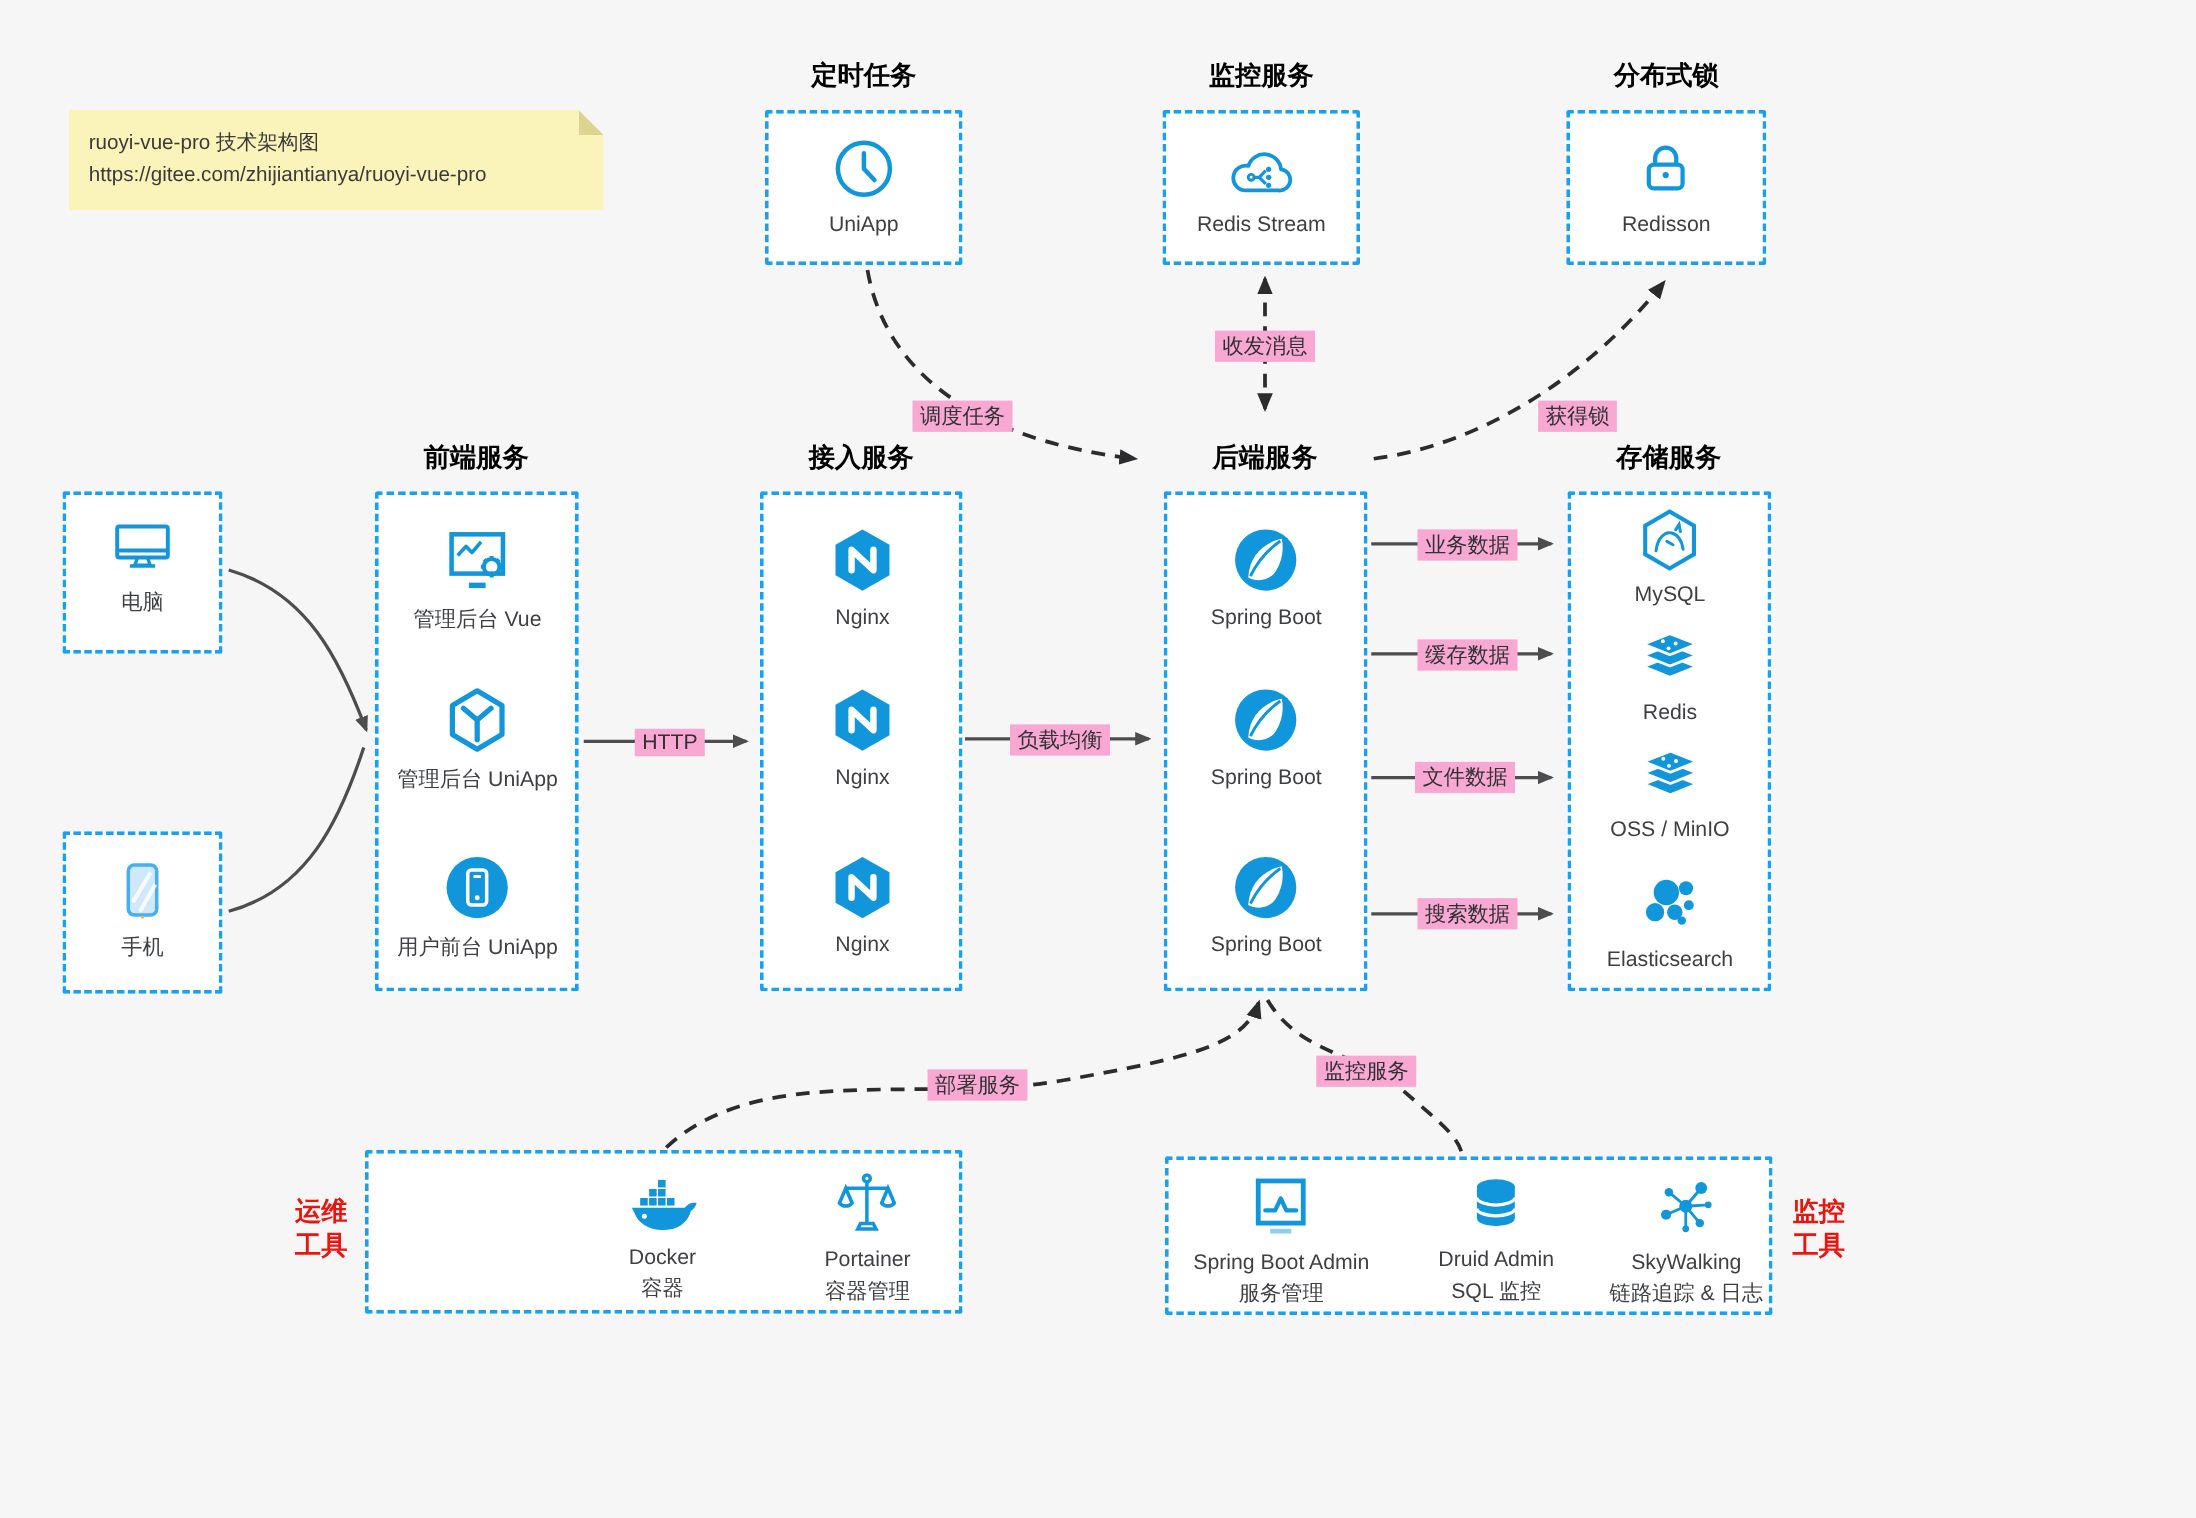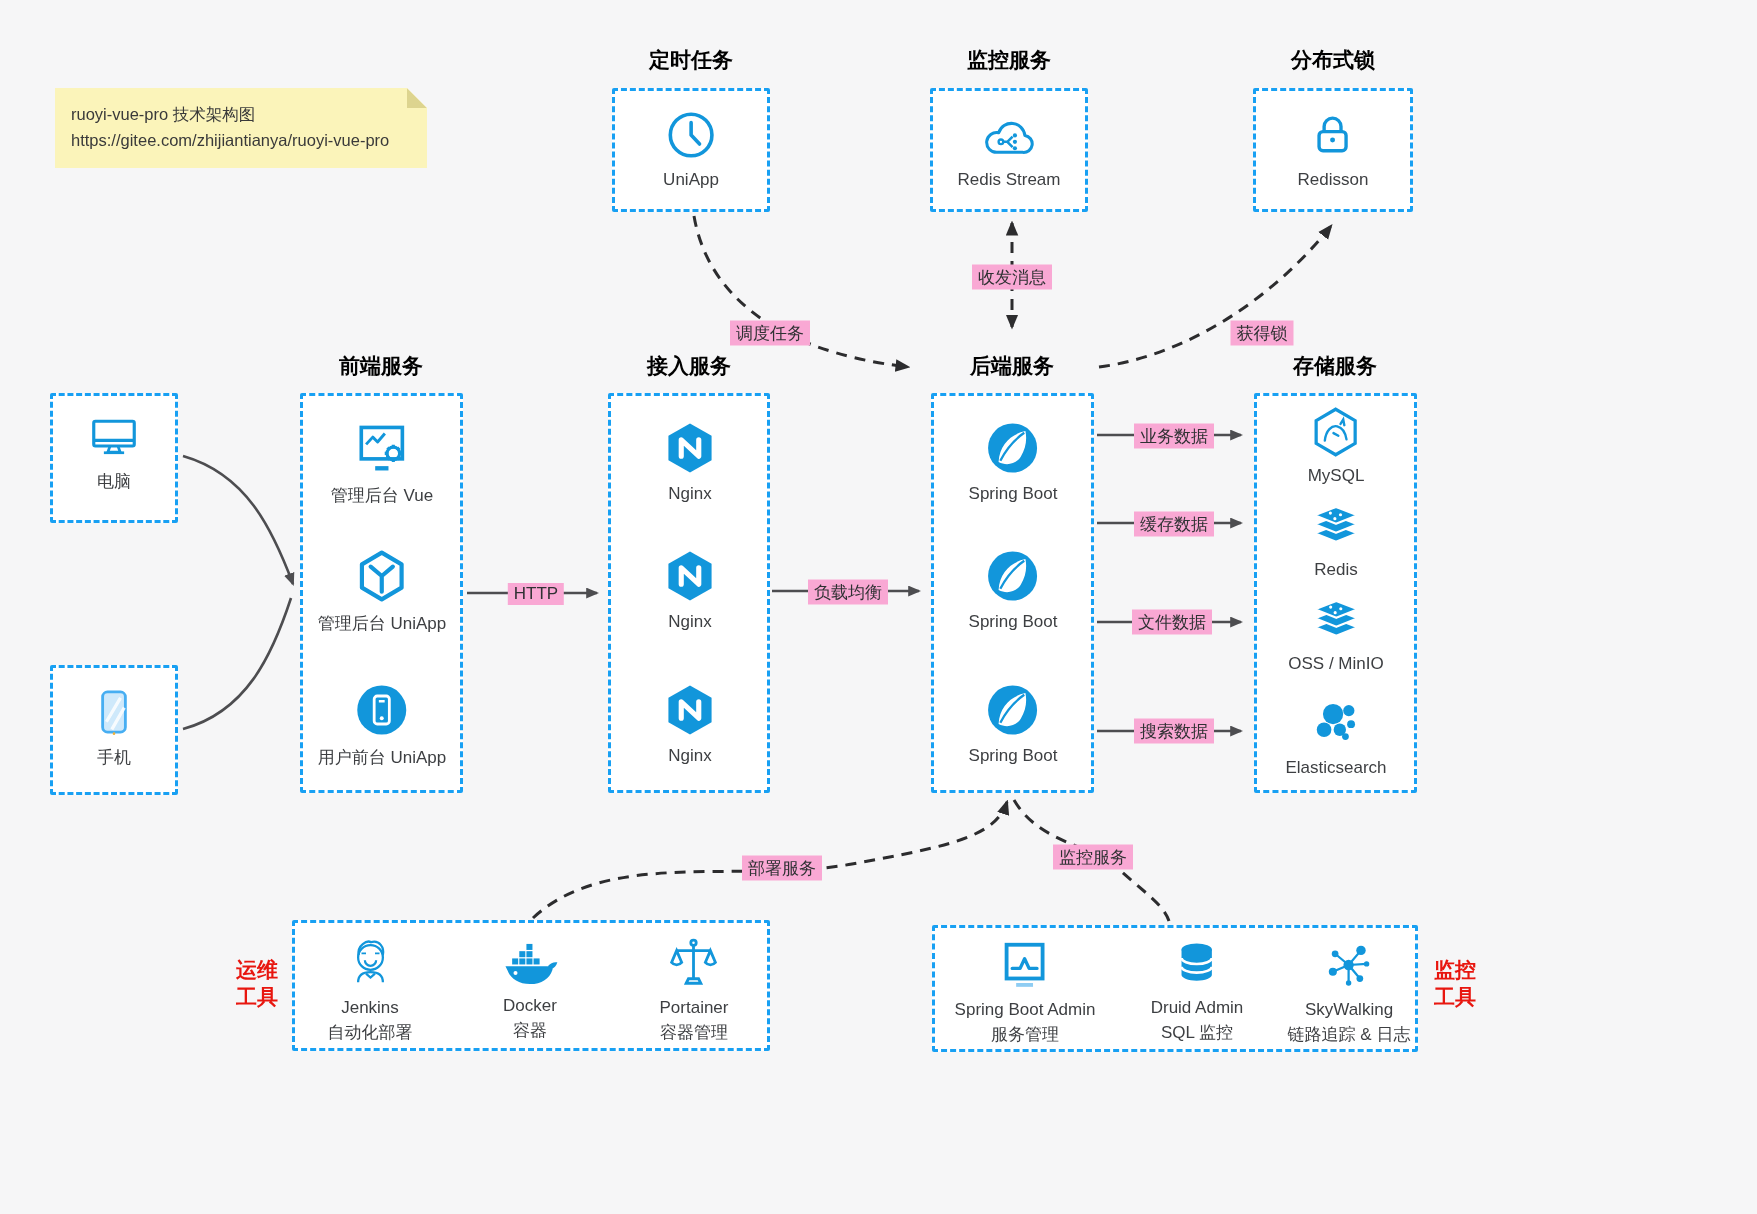--- a/index.html
+++ b/index.html
@@ -43,21 +43,21 @@
     white-space:nowrap;z-index:3;
   }
 
   
   .wires{position:absolute;inset:0;z-index:2;pointer-events:none;}
   .wire-solid{stroke:#4d4d50;stroke-width:2.6;fill:none;}
   .wire-dash{stroke:#2c2c2e;stroke-width:3;fill:none;stroke-dasharray:11 8;}
 
   
   .note{
-    position:absolute;left:55px;top:88px;width:372px;height:80px;
+    position:absolute;left:55px;top:88px;width:428px;height:80px;
     background:#fbf4ba;box-sizing:border-box;padding:13px 16px;
     font-size:16.5px;line-height:1.6;color:#3a3a3a;z-index:3;
     clip-path:polygon(0 0,calc(100% - 20px) 0,100% 20px,100% 100%,0 100%);
   }
   .note .fold{
     position:absolute;top:0;right:0;width:20px;height:20px;
     background:#ddd48f;clip-path:polygon(0 0,100% 100%,0 100%);
   }
   .note div{white-space:nowrap;}
 </style>
@@ -334,34 +334,20 @@
 
   <div class="side-title" style="left:257px;top:956px">
     <div>运维</div>
     <div>工具</div>
   </div>
   <div class="side-title" style="left:1455px;top:956px">
     <div>监控</div>
     <div>工具</div>
   </div>
 
-  <div class="node" style="left:370px;top:936px">
-    <span>
-      <svg width="54" height="54" viewBox="0 0 48 48" fill="none" stroke="#1296db" stroke-width="2">
-        <circle cx="24" cy="19" r="11"></circle>
-        <path d="M13.5 17 C12 8 21 3.5 24.5 5.5 C32 3.5 36.5 10 35 17"></path>
-        <path d="M19 21.5 a5 5 0 0 0 10 0"></path>
-        <path d="M13 41 c0 -6.5 4.5 -9 11 -9 s11 2.5 11 9"></path>
-        <path d="M20 33.5 l4 3.5 4 -3.5"></path>
-        <path d="M16 15.5 h4 M28 15.5 h4" stroke-width="1.6"></path>
-      </svg>
-    </span>
-    <span class="lbl">Jenkins</span>
-    <span class="sub">自动化部署</span>
-  </div>
 
   <div class="node" style="left:530px;top:940px">
     <span>
       <svg width="58" height="48" viewBox="0 0 52 42" fill="#1296db">
         <path d="M4 23 h37.5 c3 0 5.5 1.2 4.5 3.5 c-2.5 7.5 -9.5 12.5 -20 12.5 c-10 0 -17.5 -5 -20 -12 z"></path>
         <path d="M42 23 c2.5 -3.5 6 -4 8.5 -3.5 c-0.8 3 -3 5.5 -5.8 6.5 z"></path>
         <rect x="10" y="16" width="5.4" height="5.4"></rect>
         <rect x="16.4" y="16" width="5.4" height="5.4"></rect>
         <rect x="22.8" y="16" width="5.4" height="5.4"></rect>
         <rect x="29.2" y="16" width="5.4" height="5.4"></rect>

